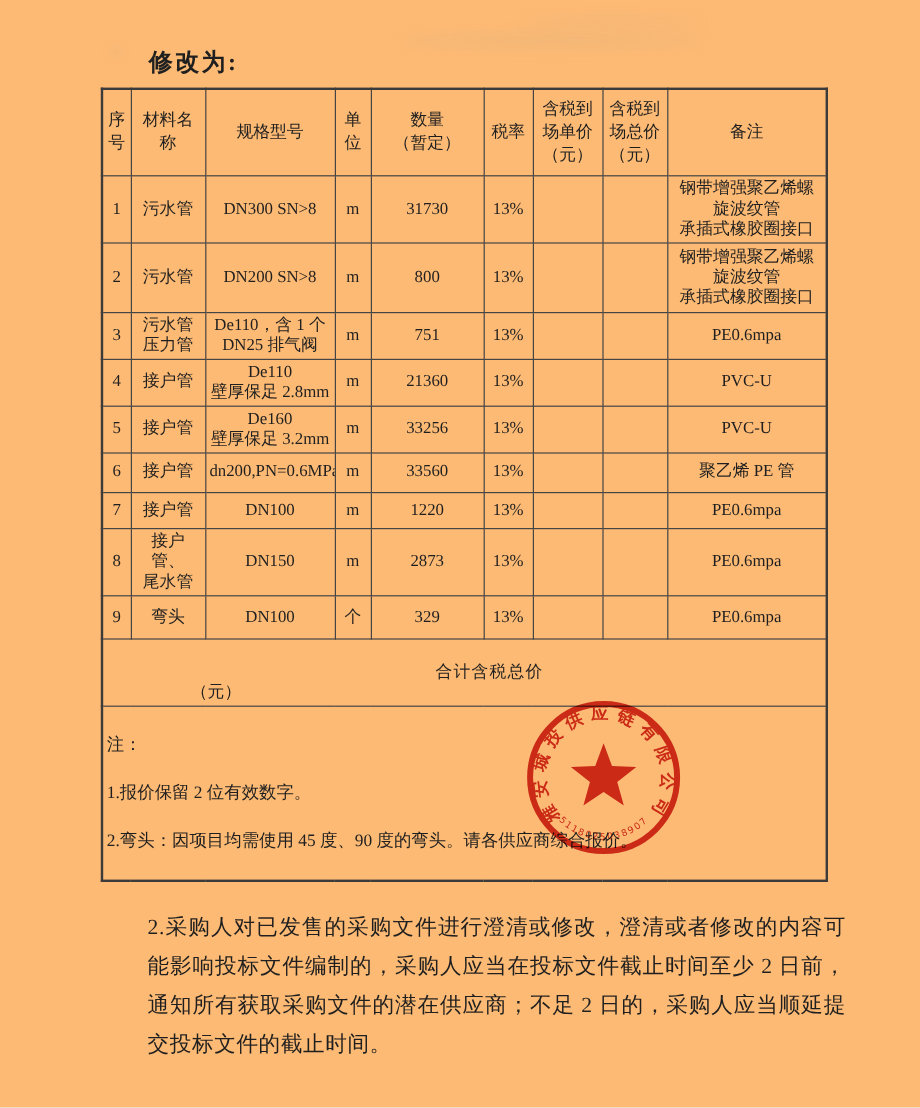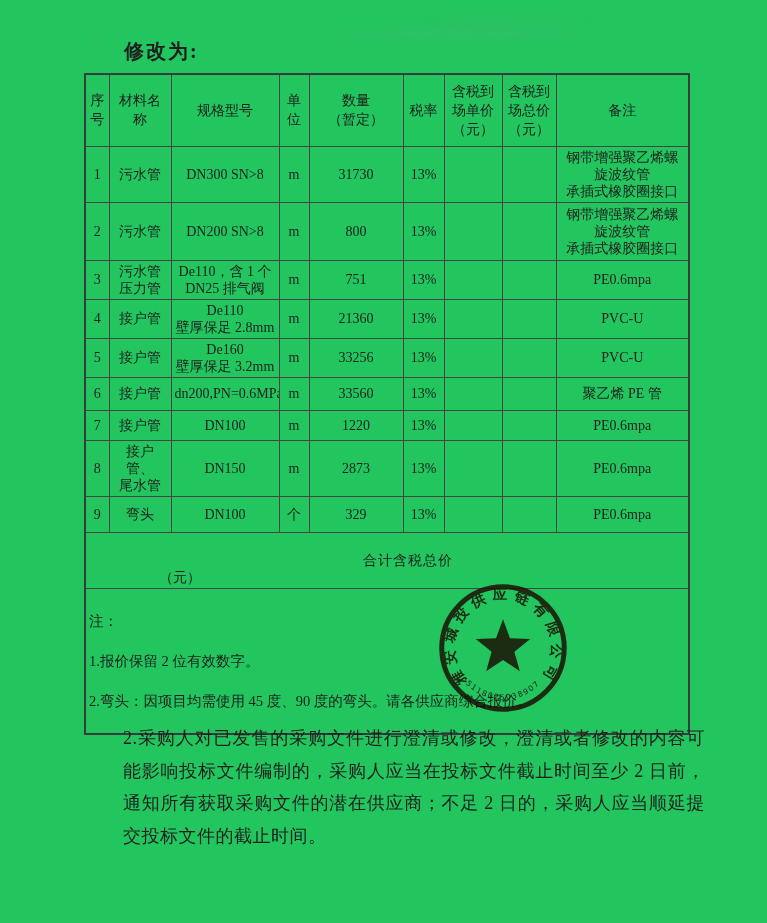--- a/index.html
+++ b/index.html
@@ -1,19 +1,19 @@
 <!DOCTYPE html>
 <html><head>
 <meta charset="utf-8">
 <style>
   * { margin:0; padding:0; box-sizing:border-box; }
   html,body { background:#e9e9e9; }
   .page {
     position:relative; width:767px; height:923px; margin:0 auto;
-    background:#22c55e; overflow:hidden; color:#1f1f1f;
+    background:#fdba74; overflow:hidden; color:#1f1f1f;
     font-family:"Liberation Serif","DejaVu Serif",serif;
   }
   .smudge { position:absolute; background:#9a9a9a; filter:blur(6px); border-radius:50%; }
   .s1 { left:330px; top:28px; width:260px; height:12px; opacity:.10; }
   .s2 { left:430px; top:12px; width:160px; height:10px; opacity:.07; }
   .s3 { left:90px;  top:36px; width:14px;  height:14px; opacity:.08; }
 
   .heading {
     position:absolute; left:124px; top:38px;
     font-size:20px; font-weight:600; letter-spacing:2px;
@@ -44,21 +44,21 @@
   .total-row td { height:24px; text-align:left; padding:2px 0; }
   .total-row .total-label { display:inline-block; margin-left:274px; letter-spacing:1px; }
   .total-row .total-unit  { display:inline-block; margin-left:70px; }
   .notes-row td { text-align:left; vertical-align:top; padding:3px 6px; height:64px; line-height:20px; font-size:14.5px; }
 
   .para {
     position:absolute; left:123px; width:582px;
     font-size:18px; line-height:32.5px; text-align:justify;
     letter-spacing:.5px;
   }
-  .para-clarify { top:722px; }
+  .para-clarify { top:756px; }
   .para-deadline { top:852px; font-weight:bold; line-height:34px; }
 
   .stamp {
     position:absolute; left:432px; top:581px; width:142px; height:134px;
     mix-blend-mode:multiply; opacity:.92; pointer-events:none;
   }
 </style>
 </head>
 <body>
 

